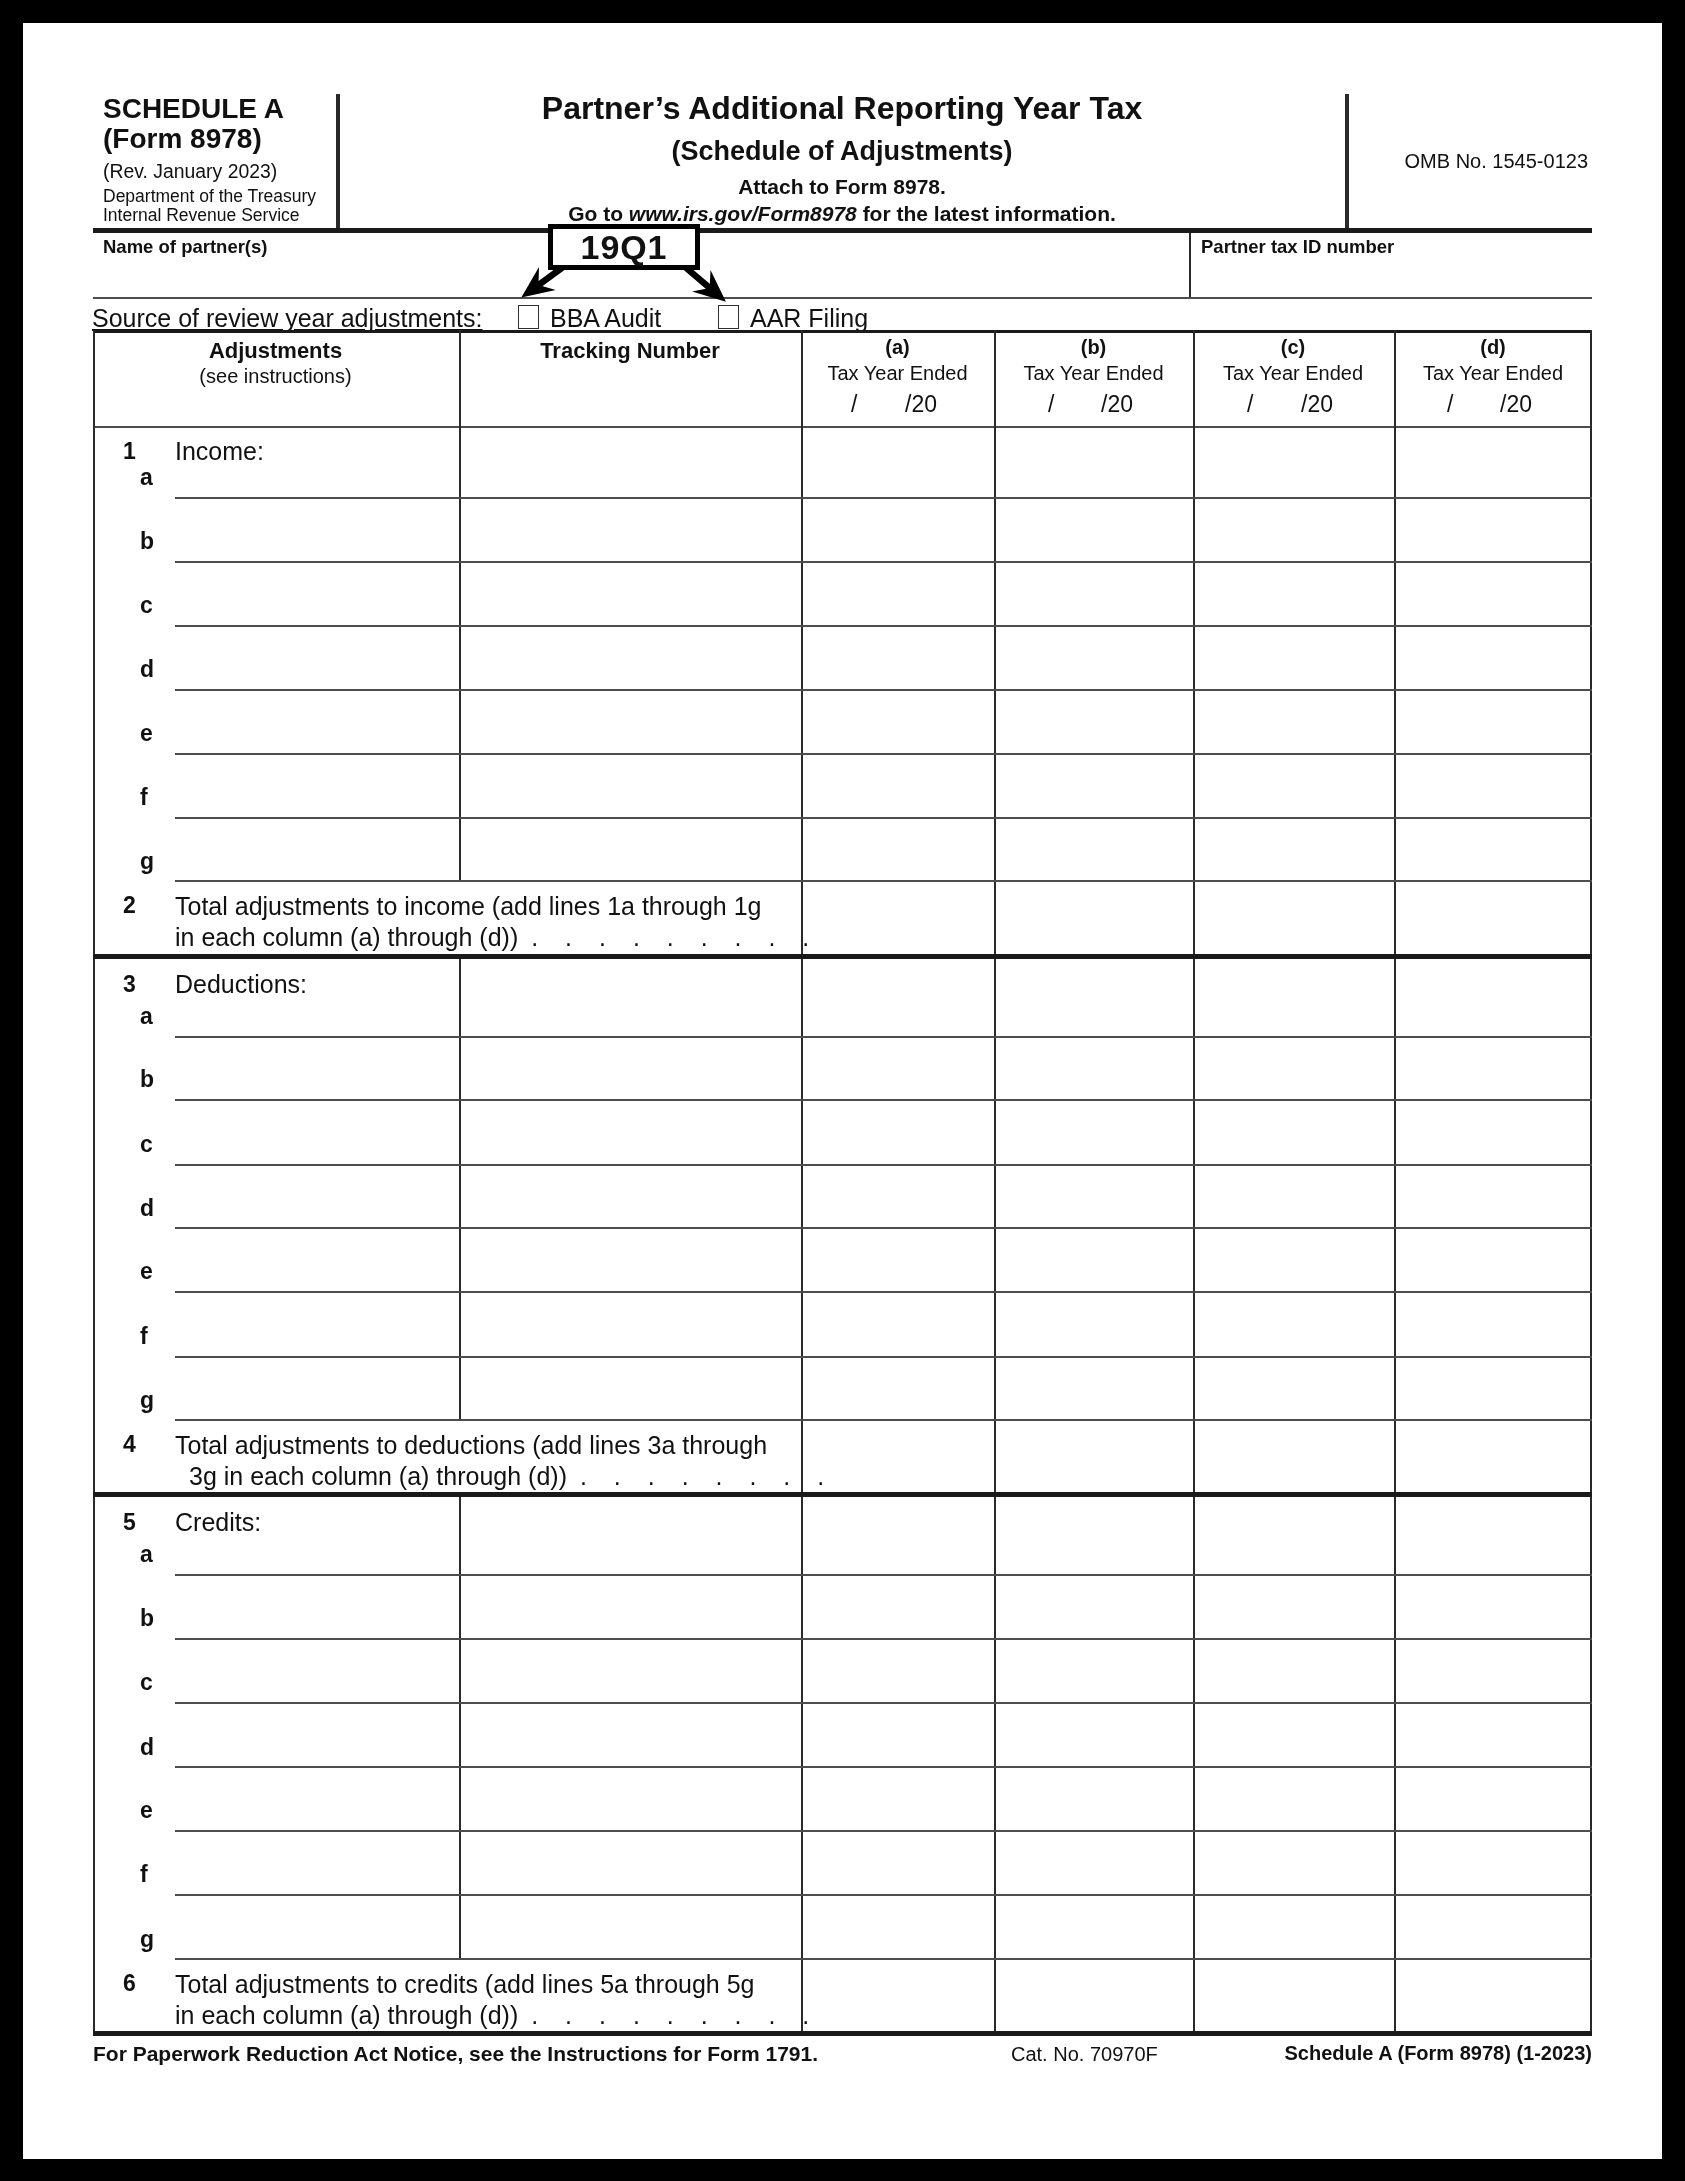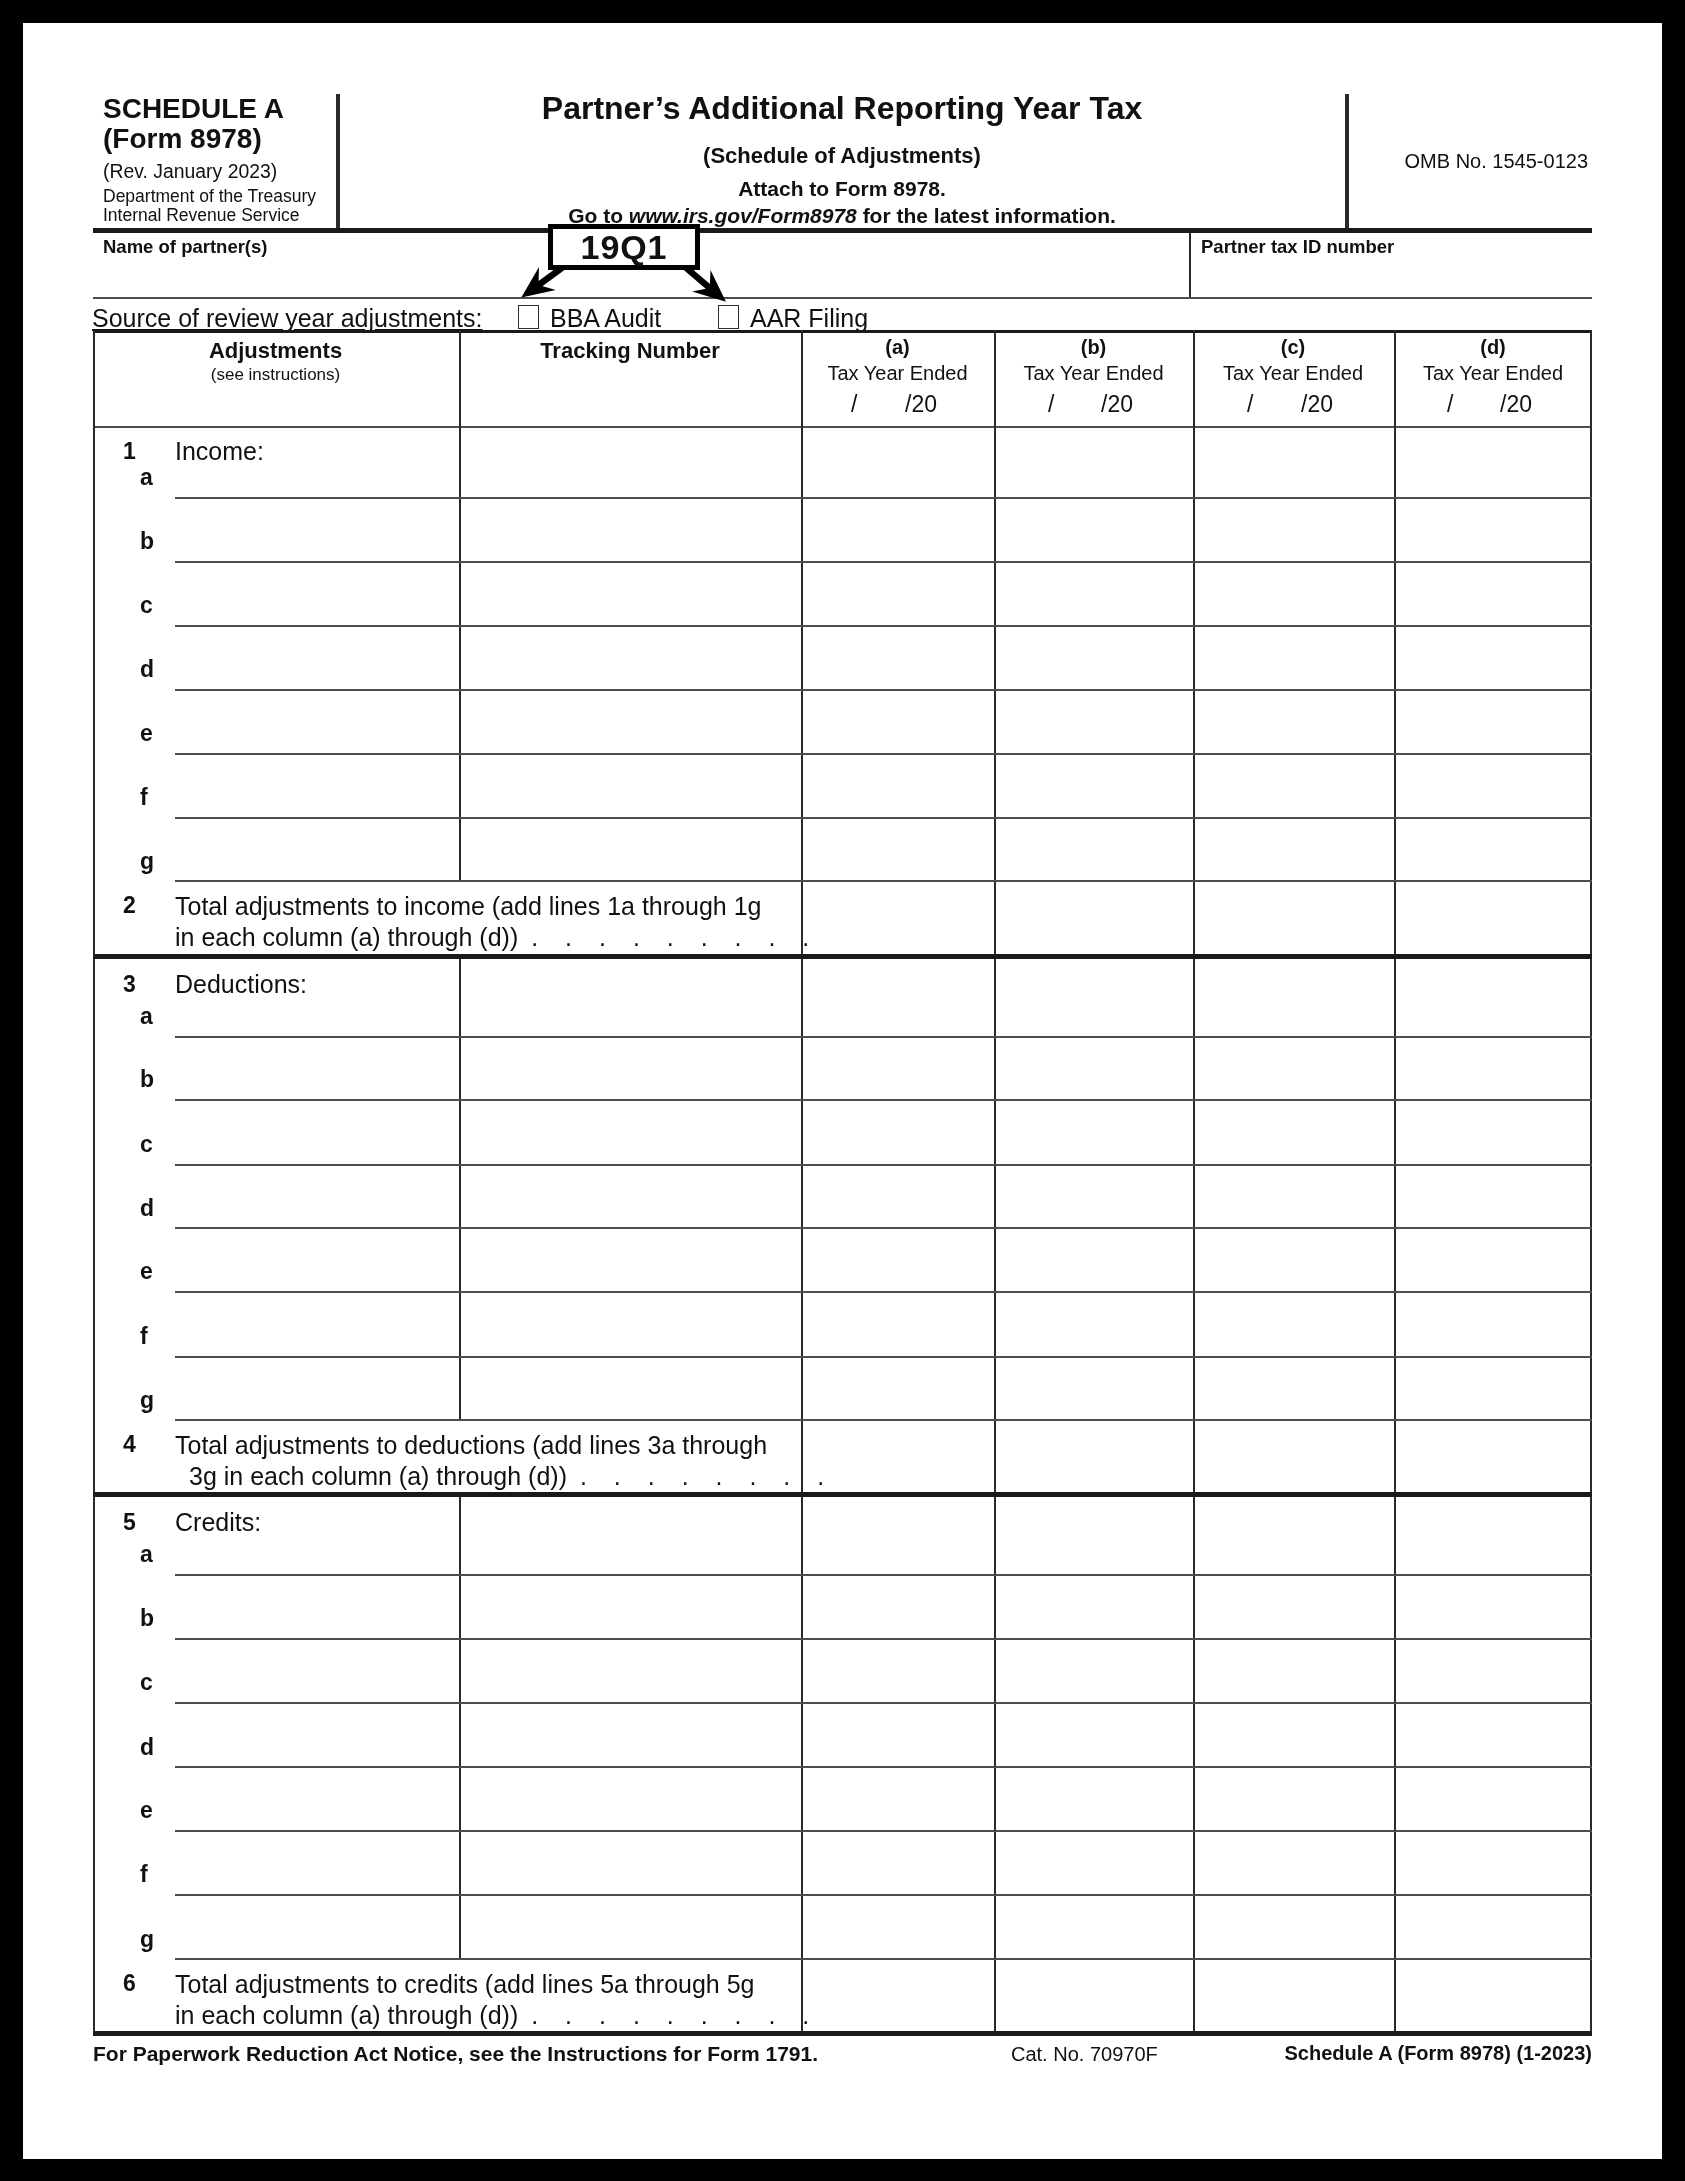--- a/index.html
+++ b/index.html
@@ -9,31 +9,31 @@
   .abs{position:absolute;}
   .hline{position:absolute;background:#1a1a1a;}
   .hline.thin{background:#4d4d4d;}
   .vline{position:absolute;background:#2a2a2a;}
   .hdr-left{left:103px;top:94px;width:231px;line-height:1.08;}
   .sched{font-size:28px;font-weight:bold;}
   .rev{font-size:19.4px;margin-top:6.5px;}
   .agency{font-size:17.5px;line-height:19.4px;margin-top:4.6px;}
   .hdr-center{left:339px;top:90px;width:1006px;text-align:center;}
   .title{font-size:32px;font-weight:bold;}
-  .subtitle{font-size:22px;font-weight:bold;margin-top:16px;}
+  .subtitle{font-size:27px;font-weight:bold;margin-top:9px;}
   .attach{font-size:21px;font-weight:bold;margin-top:8.3px;}
   .goto{font-size:21px;font-weight:bold;margin-top:2.8px;}
   .goto .url{font-style:italic;}
   .omb{left:1357px;top:150px;width:231px;text-align:right;font-size:20px;}
   .small-label{font-size:18.5px;font-weight:bold;}
   .src-label{font-size:25px;text-decoration:underline;}
   .checkbox{position:absolute;width:21px;height:24px;border:1.8px solid #2f2f2f;background:#fff;box-sizing:border-box;}
   .cb-label{position:absolute;font-size:25px;}
   .th-main{font-size:22px;font-weight:bold;text-align:center;}
-  .th-sub{font-size:17px;text-align:center;}
+  .th-sub{font-size:20px;text-align:center;}
   .yearcol-letter{font-size:20px;font-weight:bold;text-align:center;}
   .yearcol-sub{font-size:20px;text-align:center;}
   .datecell{position:absolute;font-size:23px;}
   .rownum{position:absolute;font-size:23px;font-weight:bold;}
   .rowletter{position:absolute;font-size:23px;font-weight:bold;display:flex;align-items:flex-end;}
   .grouplabel{position:absolute;font-size:25px;}
   .totaltext{position:absolute;font-size:25px;line-height:31px;white-space:nowrap;}
   .dots{word-spacing:20px;padding-left:13px;}
   .cell-input{position:absolute;}
   .footer-left{left:93px;top:2042px;font-size:21px;font-weight:bold;}

